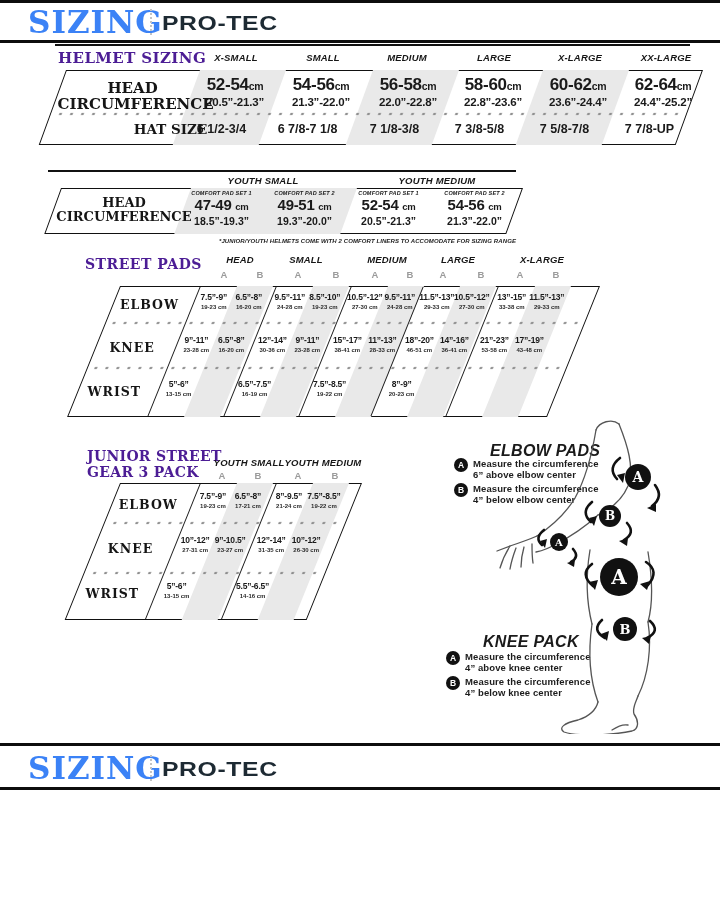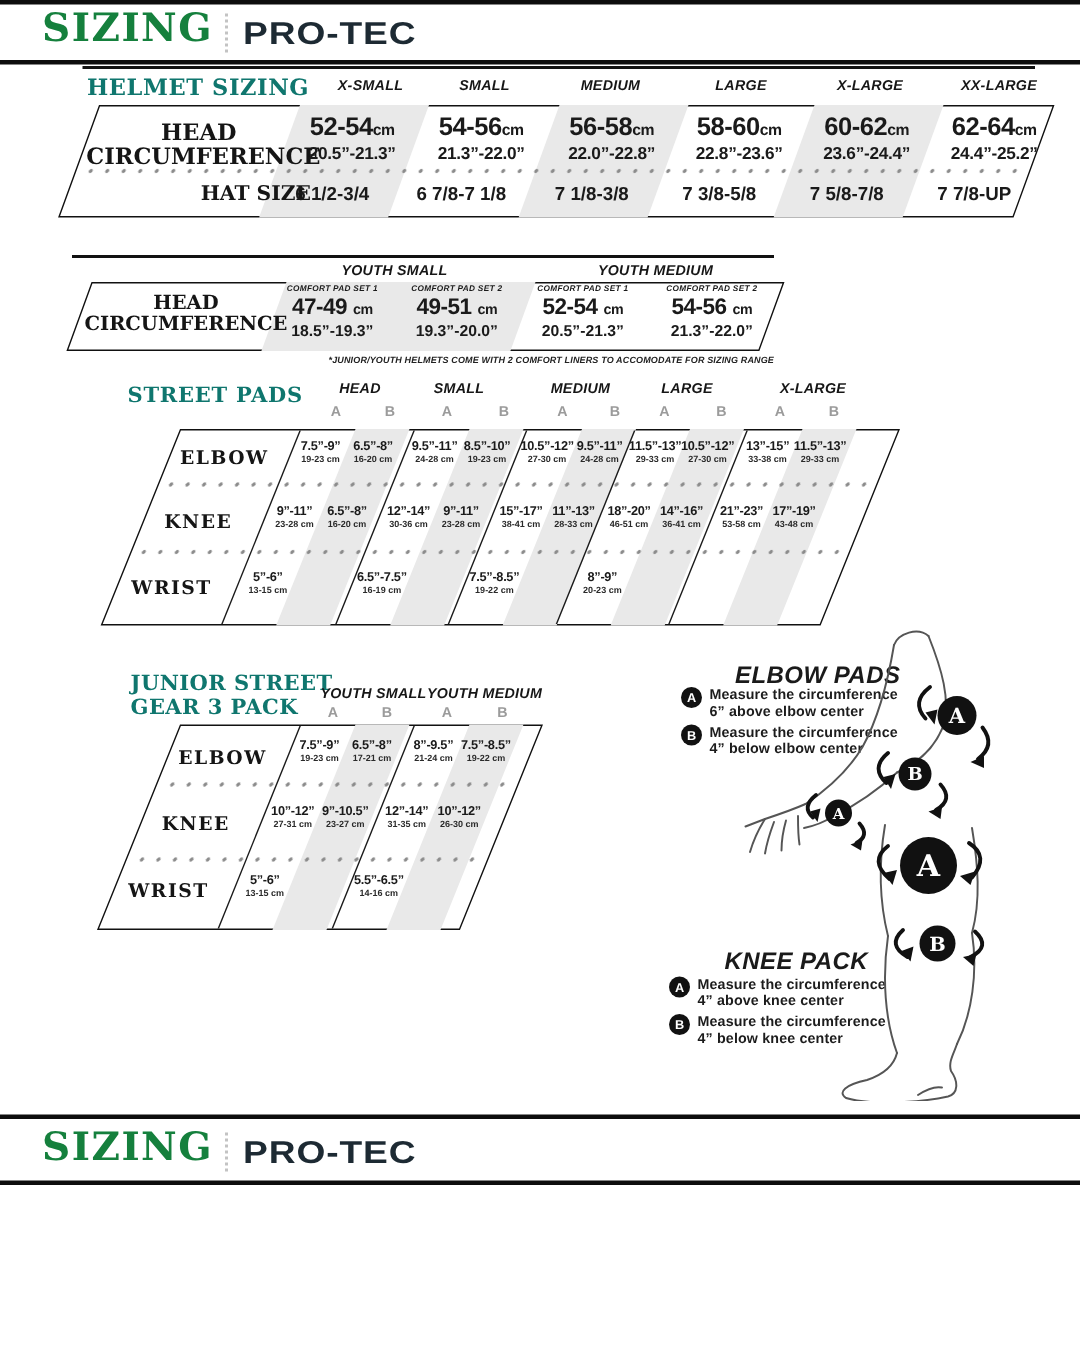--- a/index.html
+++ b/index.html
@@ -1,25 +1,25 @@
 <!DOCTYPE html>
 <html><head>
 <meta charset="utf-8">
 <style>
   html,body{margin:0;padding:0;background:#fff;}
   .page{position:relative;width:720px;height:914px;background:#fff;overflow:hidden;
         font-family:"Liberation Sans",sans-serif;color:#1a1a1a;}
   .bar{position:absolute;left:0;width:720px;background:#0d0d0d;}
   .hline{position:absolute;height:1.5px;background:#111;}
   .sizing-logo{position:absolute;font-family:"DejaVu Serif",serif;font-weight:bold;
-               font-size:26px;letter-spacing:1px;color:#15803d;}
+               font-size:31px;letter-spacing:1px;color:#3b82f6;}
   .dot-div{position:absolute;height:26px;border-left:2px dotted #c3c3c3;}
   .protec{position:absolute;font-weight:bold;font-size:21px;color:#1d2a33;
           letter-spacing:.5px;transform:scaleX(1.18);transform-origin:0 50%;}
-  .sec-title{position:absolute;font-family:"DejaVu Serif",serif;font-weight:bold;color:#0f766e;}
+  .sec-title{position:absolute;font-family:"DejaVu Serif",serif;font-weight:bold;color:#4c1d95;}
   .colhead{position:absolute;transform:translateX(-50%);font-weight:bold;font-style:italic;
            font-size:9.5px;letter-spacing:.2px;white-space:nowrap;color:#161616;}
   .ab{position:absolute;transform:translateX(-50%);font-weight:bold;font-size:9.5px;color:#9b9b9b;}
   .skewbox{position:absolute;border:1.5px solid #111;transform:skewX(-20deg);transform-origin:0 0;background:#fff;}
   .skew22{transform:skewX(-22deg);}
   .unskew{transform:skewX(20deg);}
   .unskew22{transform:skewX(22deg);}
   .shade{position:absolute;top:-1px;bottom:-1px;background:#e9e9e9;}
   .vdiv{position:absolute;top:0;bottom:0;width:1.2px;background:#1a1a1a;}
   .dots{position:absolute;left:4px;right:4px;height:4px;
@@ -60,21 +60,21 @@
 <div class="page">
 
   <div class="bar" style="top:0;height:3px"></div>
   <div class="sizing-logo" style="left:28px;top:4px">SIZING</div>
   <div class="dot-div" style="left:150px;top:9px"></div>
   <div class="protec" style="left:162px;top:11px">PRO-TEC</div>
   <div class="bar" style="top:40px;height:2.5px"></div>
 
   <div class="hline" style="top:44px;left:55px;width:635px"></div>
   <div class="sec-title" style="left:58px;top:49px;font-size:15px;letter-spacing:.4px">HELMET SIZING</div>
-  <div class="colhead" style="left:247px;top:52px">X-SMALL</div>
+  <div class="colhead" style="left:236px;top:52px">X-SMALL</div>
   <div class="colhead" style="left:323px;top:52px">SMALL</div>
   <div class="colhead" style="left:407px;top:52px">MEDIUM</div>
   <div class="colhead" style="left:494px;top:52px">LARGE</div>
   <div class="colhead" style="left:580px;top:52px">X-LARGE</div>
   <div class="colhead" style="left:666px;top:52px">XX-LARGE</div>
 
   <div class="skewbox" style="left:66px;top:70px;width:635px;height:73px">
     <div class="shade" style="left:133px;width:86px"></div>
     <div class="shade" style="left:306px;width:86px"></div>
     <div class="shade" style="left:476px;width:86px"></div>

